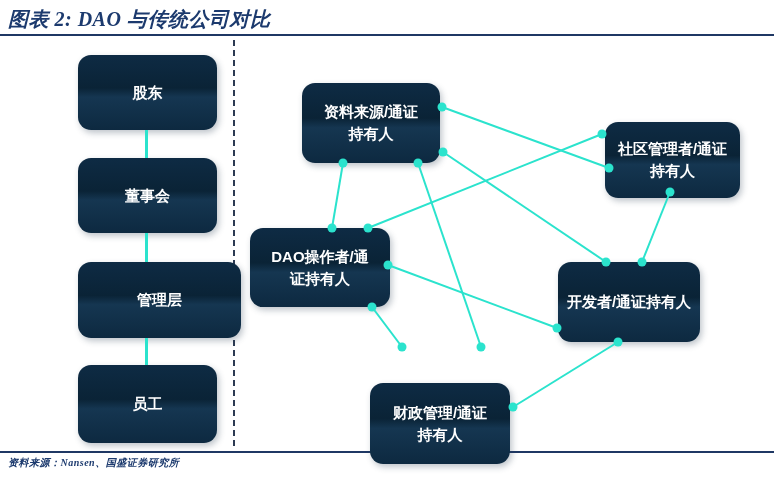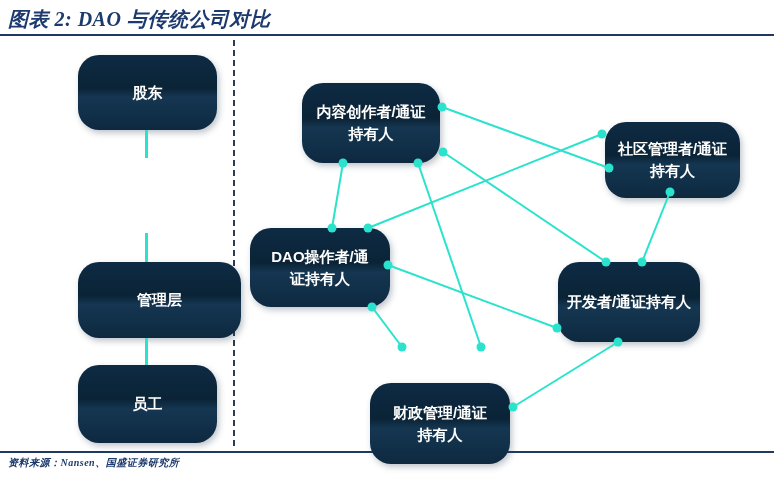--- a/index.html
+++ b/index.html
@@ -28,21 +28,21 @@
   .source-note{
     position:absolute;left:8px;top:456px;width:600px;
     font-family:"Liberation Serif","DejaVu Serif",serif;
     font-style:italic;font-weight:bold;font-size:10px;color:var(--ink);
     letter-spacing:0.5px;white-space:nowrap;
   }
 
   .box{
     position:absolute;z-index:1;
     background:linear-gradient(180deg,#0e2b44 0%,#0a2336 44%,#153651 56%,#0d2940 100%);
-    border-radius:21px;color:#ffffff;
+    border-radius:13px;color:#ffffff;
     display:flex;align-items:center;justify-content:center;text-align:center;
     font-weight:bold;font-size:15px;line-height:1.45;white-space:pre-line;
     box-shadow:2px 3px 6px rgba(40,60,80,0.30);
   }
   
   #t-shareholders{left:78px;top:55px;width:139px;height:75px;}
   #t-board{left:78px;top:158px;width:139px;height:75px;}
   #t-management{left:78px;top:262px;width:163px;height:76px;}
   #t-employees{left:78px;top:365px;width:139px;height:78px;}
   
@@ -57,24 +57,25 @@
 </head>
 <body>
 
 <div class="canvas">
 
   <div class="figure-title">图表 2:  DAO 与传统公司对比</div>
   <div class="rule top"></div>
   <div class="divider"></div>
 
   <div class="box" id="t-shareholders">股东</div>
+  <div class="box" id="t-board">董事会</div>
   <div class="box" id="t-management">管理层</div>
   <div class="box" id="t-employees">员工</div>
 
-  <div class="box" id="n-content">内容创作者/通证
+  <div class="box" id="n-content">资料来源/通证
 持有人</div>
   <div class="box" id="n-community">社区管理者/通证
 持有人</div>
   <div class="box" id="n-dao">DAO操作者/通
 证持有人</div>
   <div class="box" id="n-developer">开发者/通证持有人</div>
   <div class="box" id="n-treasury">财政管理/通证
 持有人</div>
 
   <svg id="links-layer" width="774" height="477">

